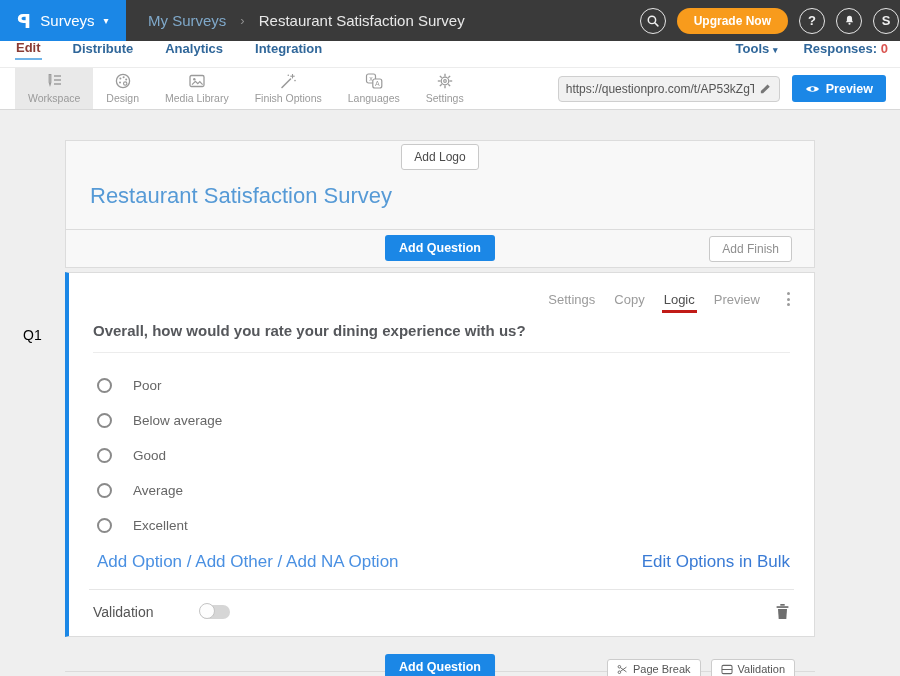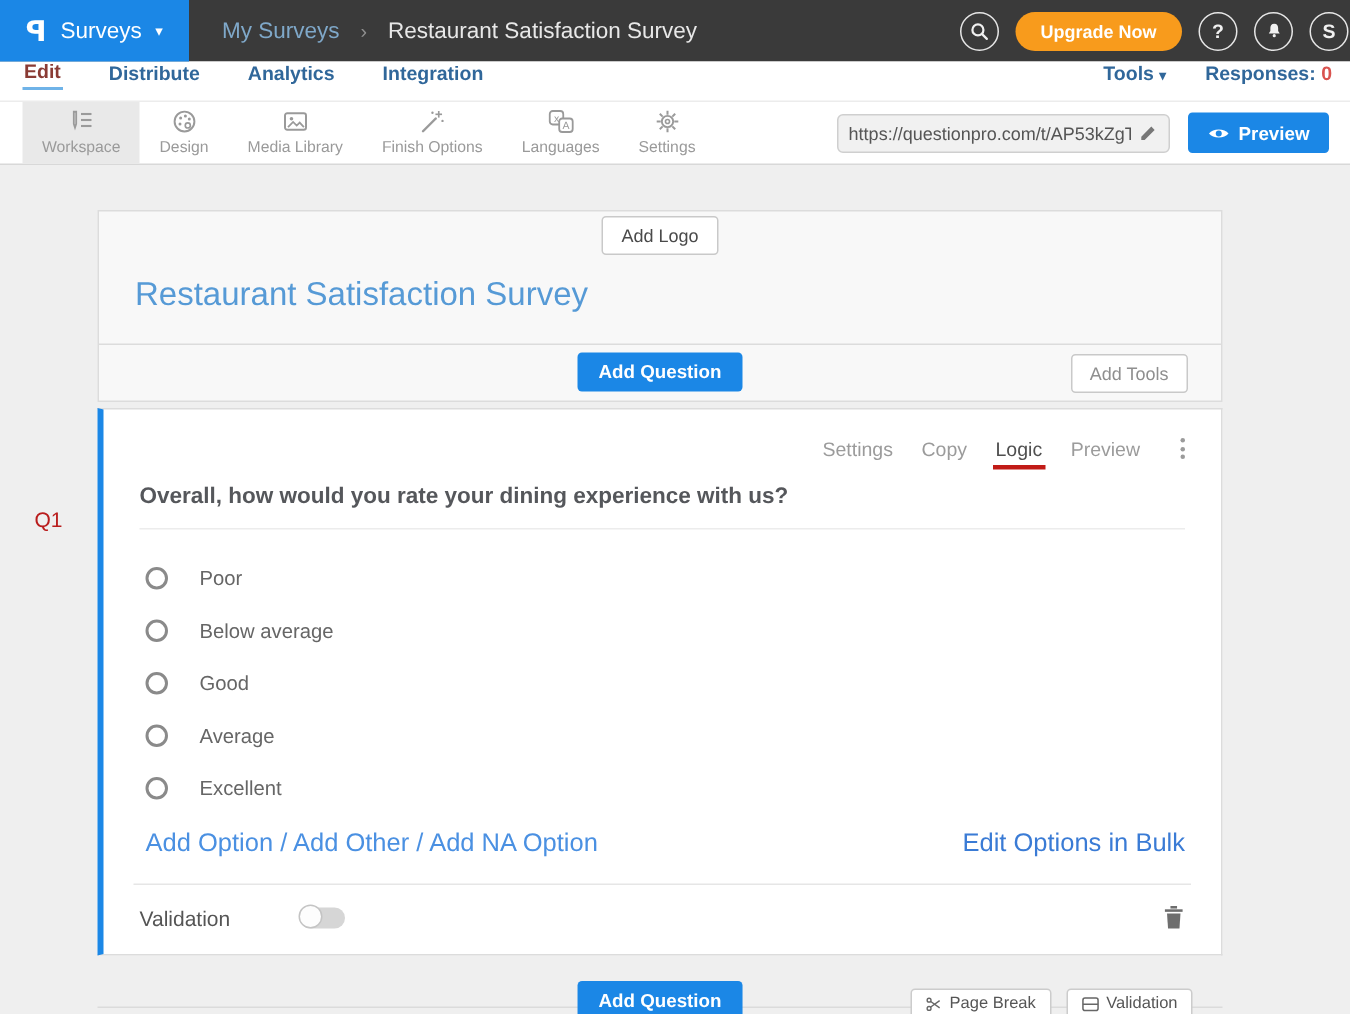--- a/index.html
+++ b/index.html
@@ -37,21 +37,21 @@
   .tool-label { font-size:10.5px; color:#9a9a9a; white-space:nowrap; }
   .tool-icon svg { display:block; }
   .toolbar-right { margin-left:auto; display:flex; align-items:center; gap:12px; padding-right:14px; }
   .url-box { width:222px; height:26px; background:#f1f1f1; border:1px solid #cfcfcf; border-radius:4px; display:flex; align-items:center; padding:0 7px; gap:5px; }
   .url-text { flex:1; font-size:12px; color:#555; white-space:nowrap; overflow:hidden; border:none; background:transparent; outline:none; font-family:"Liberation Sans", sans-serif; }
   .url-edit { cursor:pointer; flex:none; display:flex; }
   .preview-btn { height:27px; background:#1b87e6; color:#fff; border:none; border-radius:3px; font-size:12.5px; font-weight:bold; padding:0 13px; display:flex; align-items:center; gap:6px; cursor:pointer; }
 
   
   .content { width:750px; margin:30px 0 0 65px; position:relative; }
-  .q-side-label { position:absolute; left:-42px; top:198px; font-size:14px; color:#b91c1c; }
+  .q-side-label { position:absolute; left:-42px; top:187px; font-size:14px; color:#000000; }
 
   .survey-head { background:#f8f8f8; border:1px solid #dcdcdc; }
   .add-logo-row { text-align:center; padding-top:3px; }
   .btn-white { background:#fff; border:1px solid #c9c9c9; border-radius:3px; color:#4a4a4a; font-size:12px; padding:5px 12px; cursor:pointer; font-family:"Liberation Sans", sans-serif; }
   .survey-title { margin:13px 24px 0; font-size:22px; color:#569ad6; padding-bottom:20px; cursor:text; }
   .head-divider { border-top:1px solid #dcdcdc; }
   .add-q-row { position:relative; padding:5px 0 6px; text-align:center; }
   .btn-blue { background:#1b87e6; color:#fff; border:none; border-radius:3px; font-size:12.5px; font-weight:bold; padding:6px 14px; cursor:pointer; font-family:"Liberation Sans", sans-serif; }
   .add-intro-btn { position:absolute; right:22px; top:6px; color:#8f8f8f; }
 
@@ -248,21 +248,21 @@
   <span class="q-side-label">Q1</span>
 
   <div class="survey-head">
     <div class="add-logo-row">
       <button class="btn-white">Add Logo</button>
     </div>
     <div class="survey-title">Restaurant Satisfaction Survey</div>
     <div class="head-divider"></div>
     <div class="add-q-row">
       <button class="btn-blue">Add Question</button>
-      <button class="btn-white add-intro-btn">Add Tools</button>
+      <button class="btn-white add-intro-btn">Add Finish</button>
     </div>
   </div>
 
   <div class="question-card">
     <div class="card-actions">
       <span class="card-action">Settings</span>
       <span class="card-action">Copy</span>
       <span class="card-action highlight">Logic</span>
       <span class="card-action">Preview</span>
       <span class="dots-menu">

